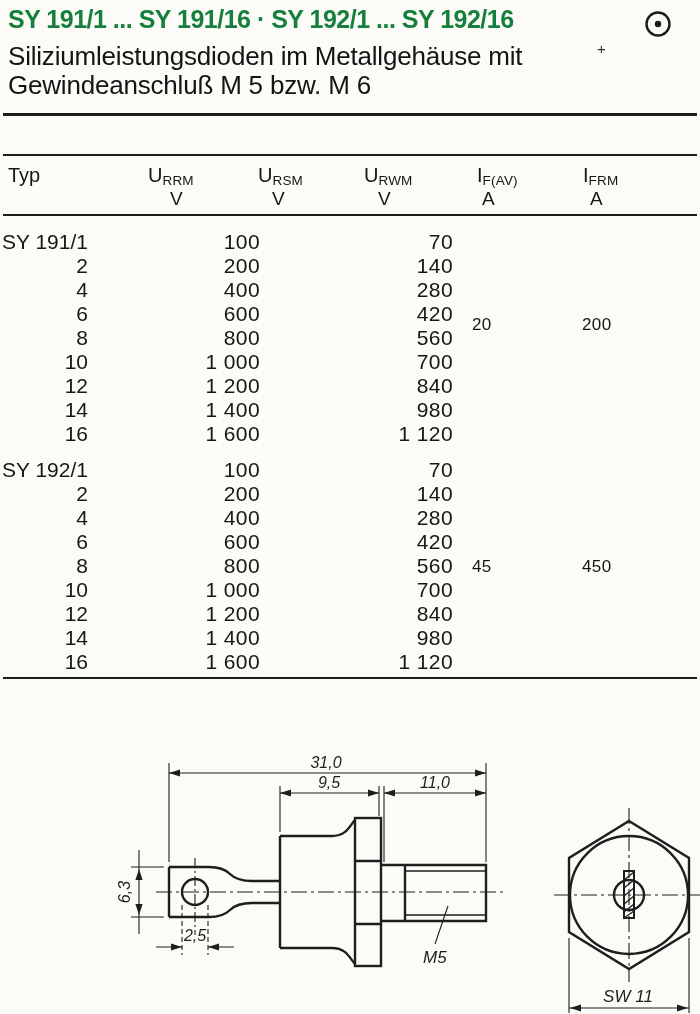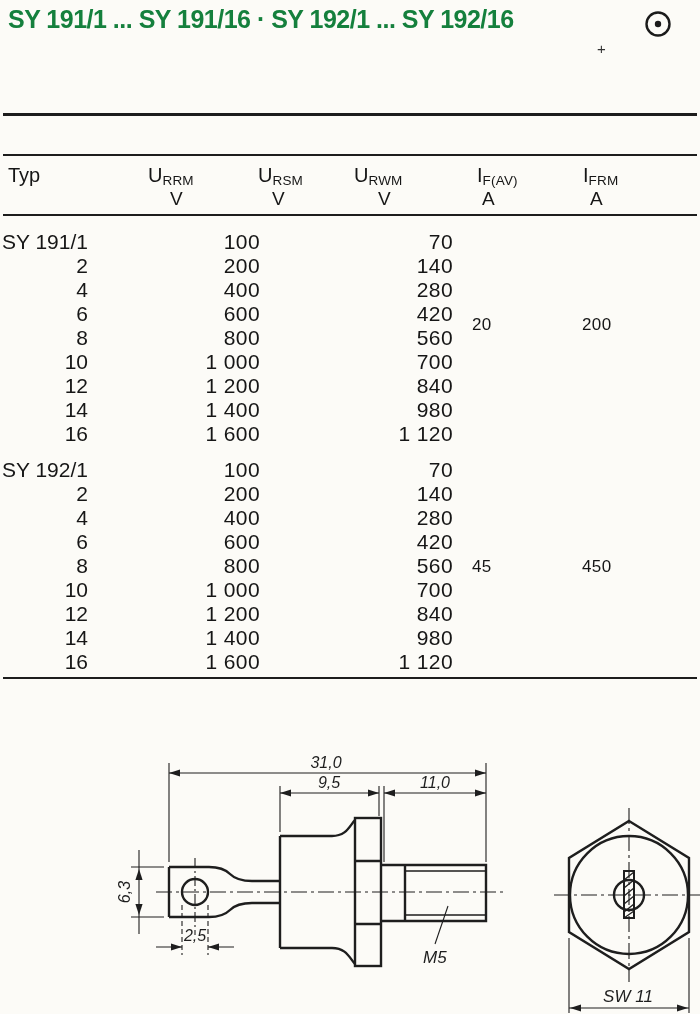--- a/index.html
+++ b/index.html
@@ -59,35 +59,39 @@
 
   <div class="logo">
     <svg width="30" height="30" viewBox="0 0 30 30">
       <circle cx="15" cy="15" r="11.5" fill="none" stroke="#1b1b1b" stroke-width="2.4"></circle>
       <circle cx="15" cy="15" r="3.2" fill="#1b1b1b"></circle>
     </svg>
   </div>
 
   <div class="reg-mark">+</div>
 
+  <div class="subtitle">
+    <span>Siliziumleistungsdioden im Metallgehäuse mit</span><br>
+    <span>Gewindeanschluß M 5 bzw. M 6</span>
+  </div>
 
   <div class="rule rule-1"></div>
   <div class="rule rule-2"></div>
   <div class="rule rule-3"></div>
   <div class="rule rule-4"></div>
 
   <div class="hcell" style="left:8px;">Typ</div>
 
   <div class="hcell" style="left:148px;">
     <span>U</span><span class="sub">RRM</span>
   </div>
   <div class="hcell" style="left:258px;text-align:right;">
     <span>U</span><span class="sub">RSM</span>
   </div>
-  <div class="hcell" style="left:354px;">
+  <div class="hcell" style="left:364px;">
     <span>U</span><span class="sub">RWM</span>
   </div>
   <div class="hcell" style="left:477px;">
     <span>I</span><span class="sub">F(AV)</span>
   </div>
   <div class="hcell" style="left:583px;">
     <span>I</span><span class="sub">FRM</span>
   </div>
 
   <div class="hunit" style="left:170px;">V</div>

